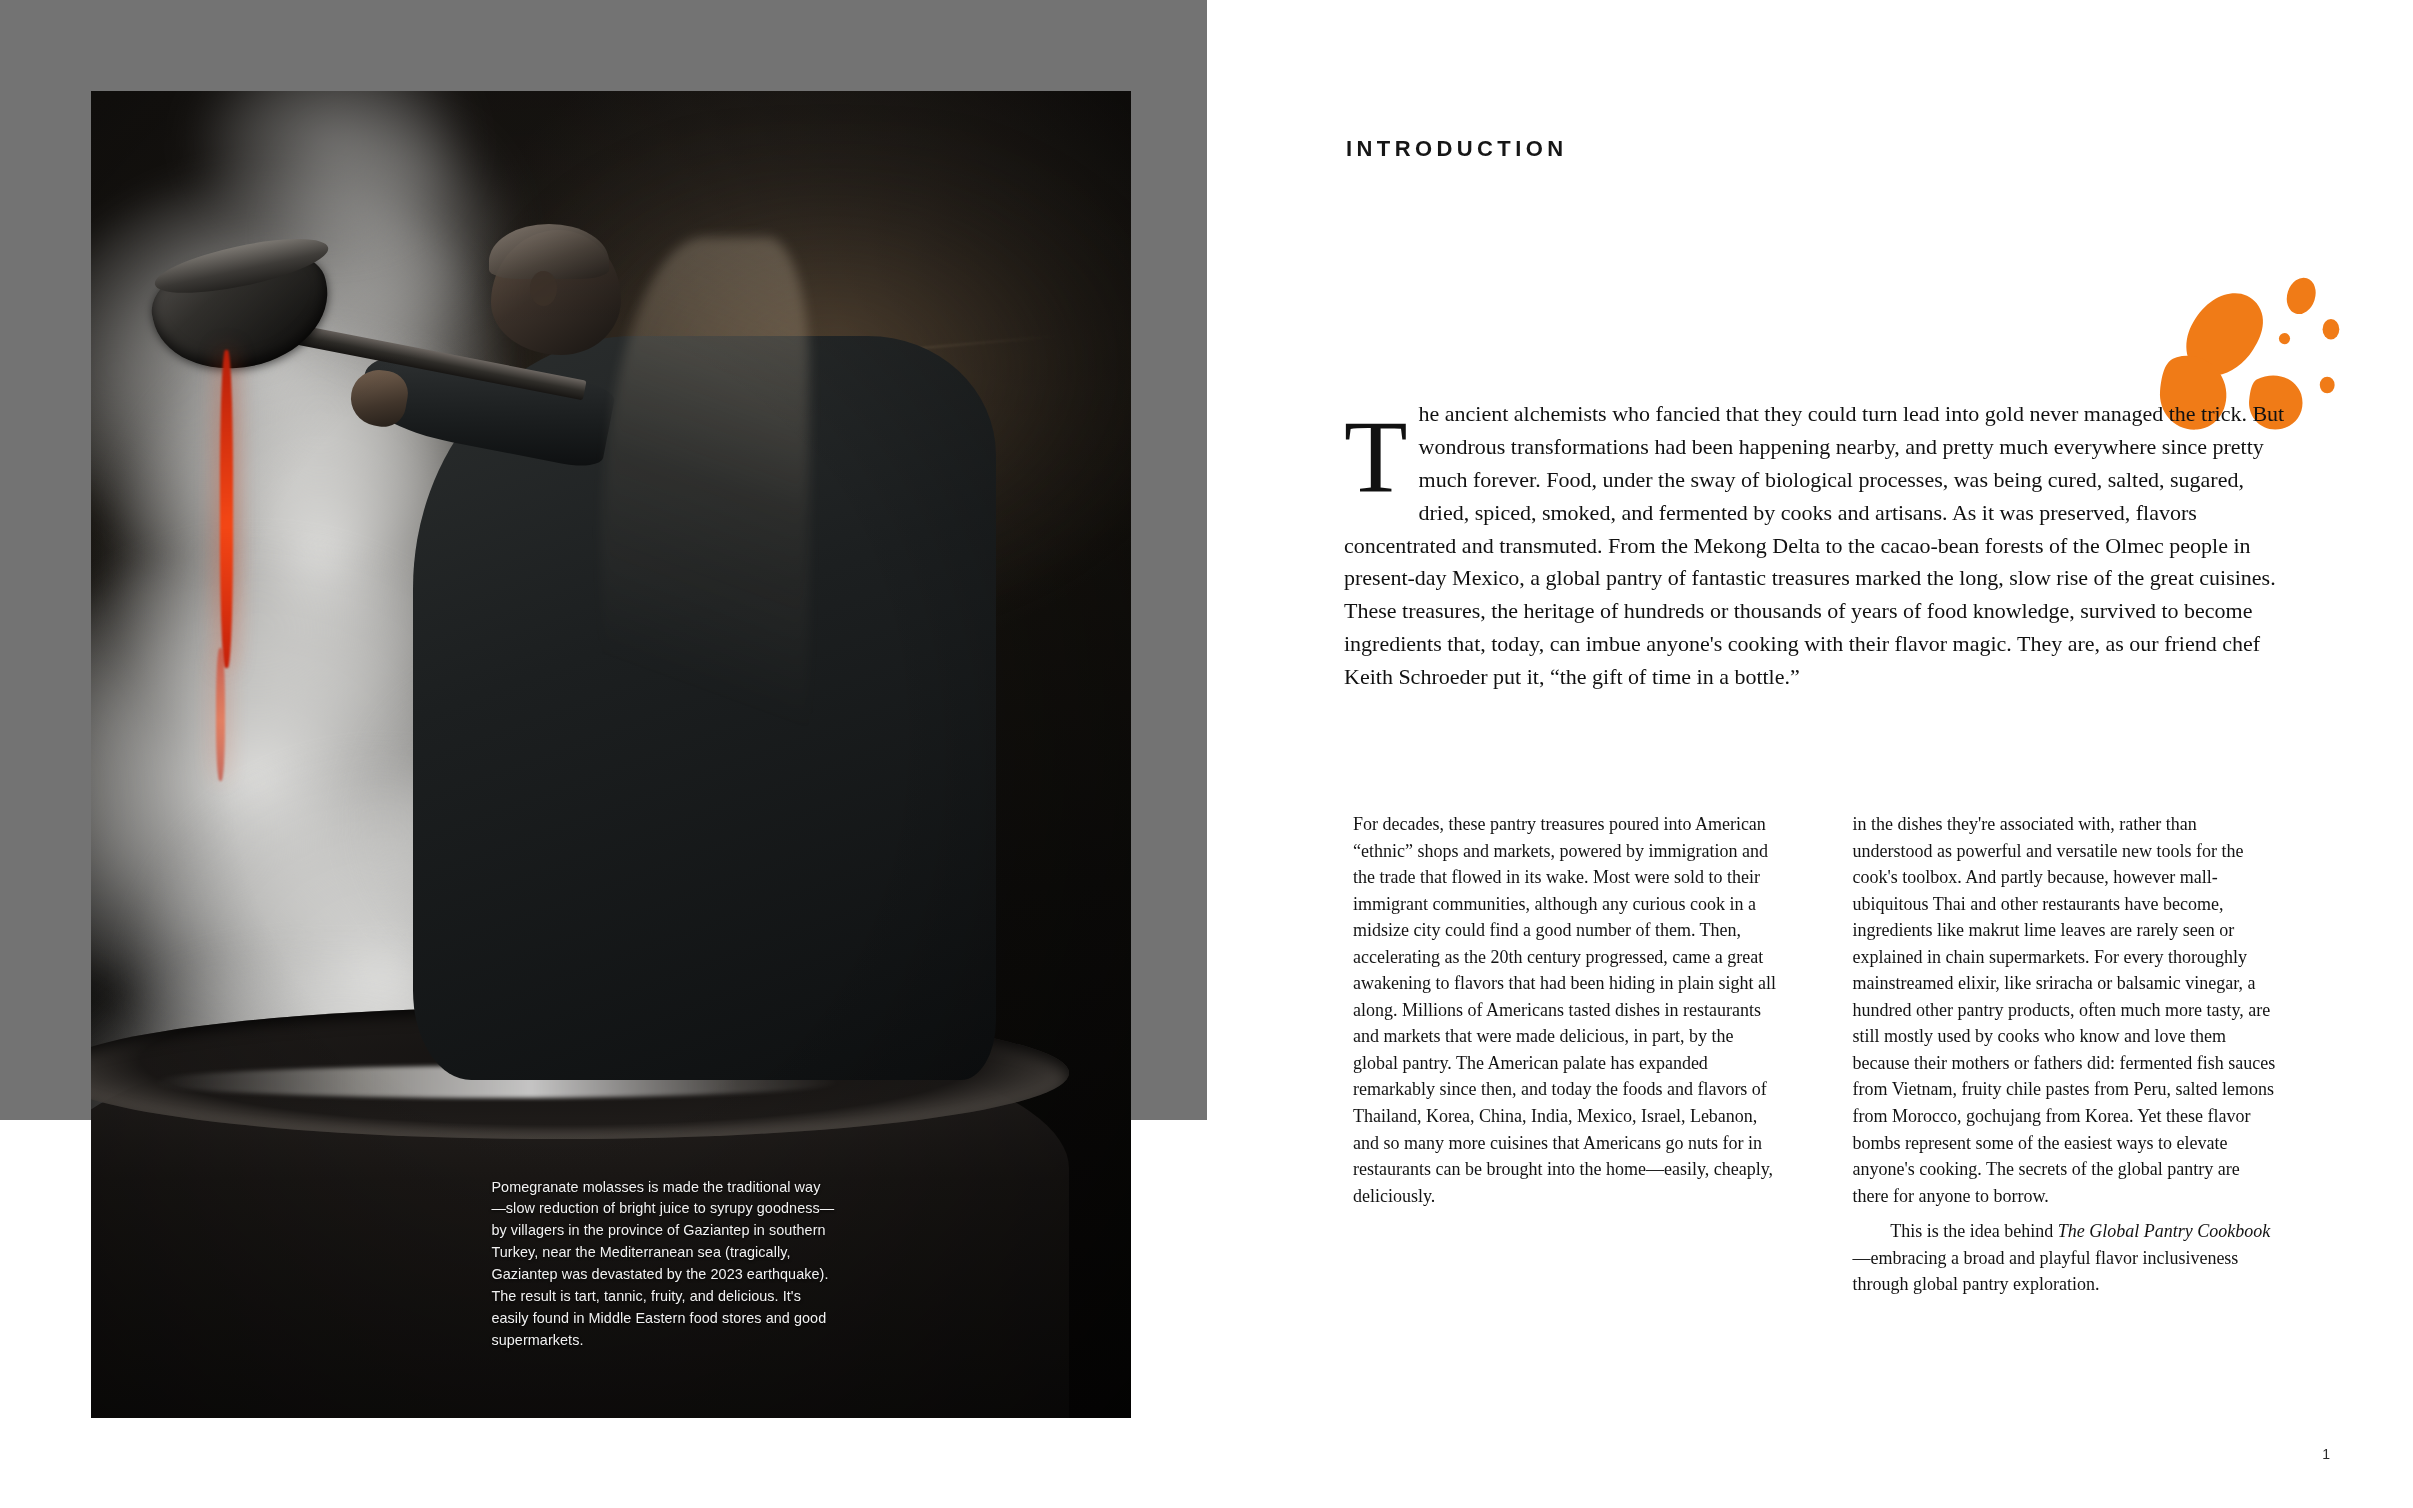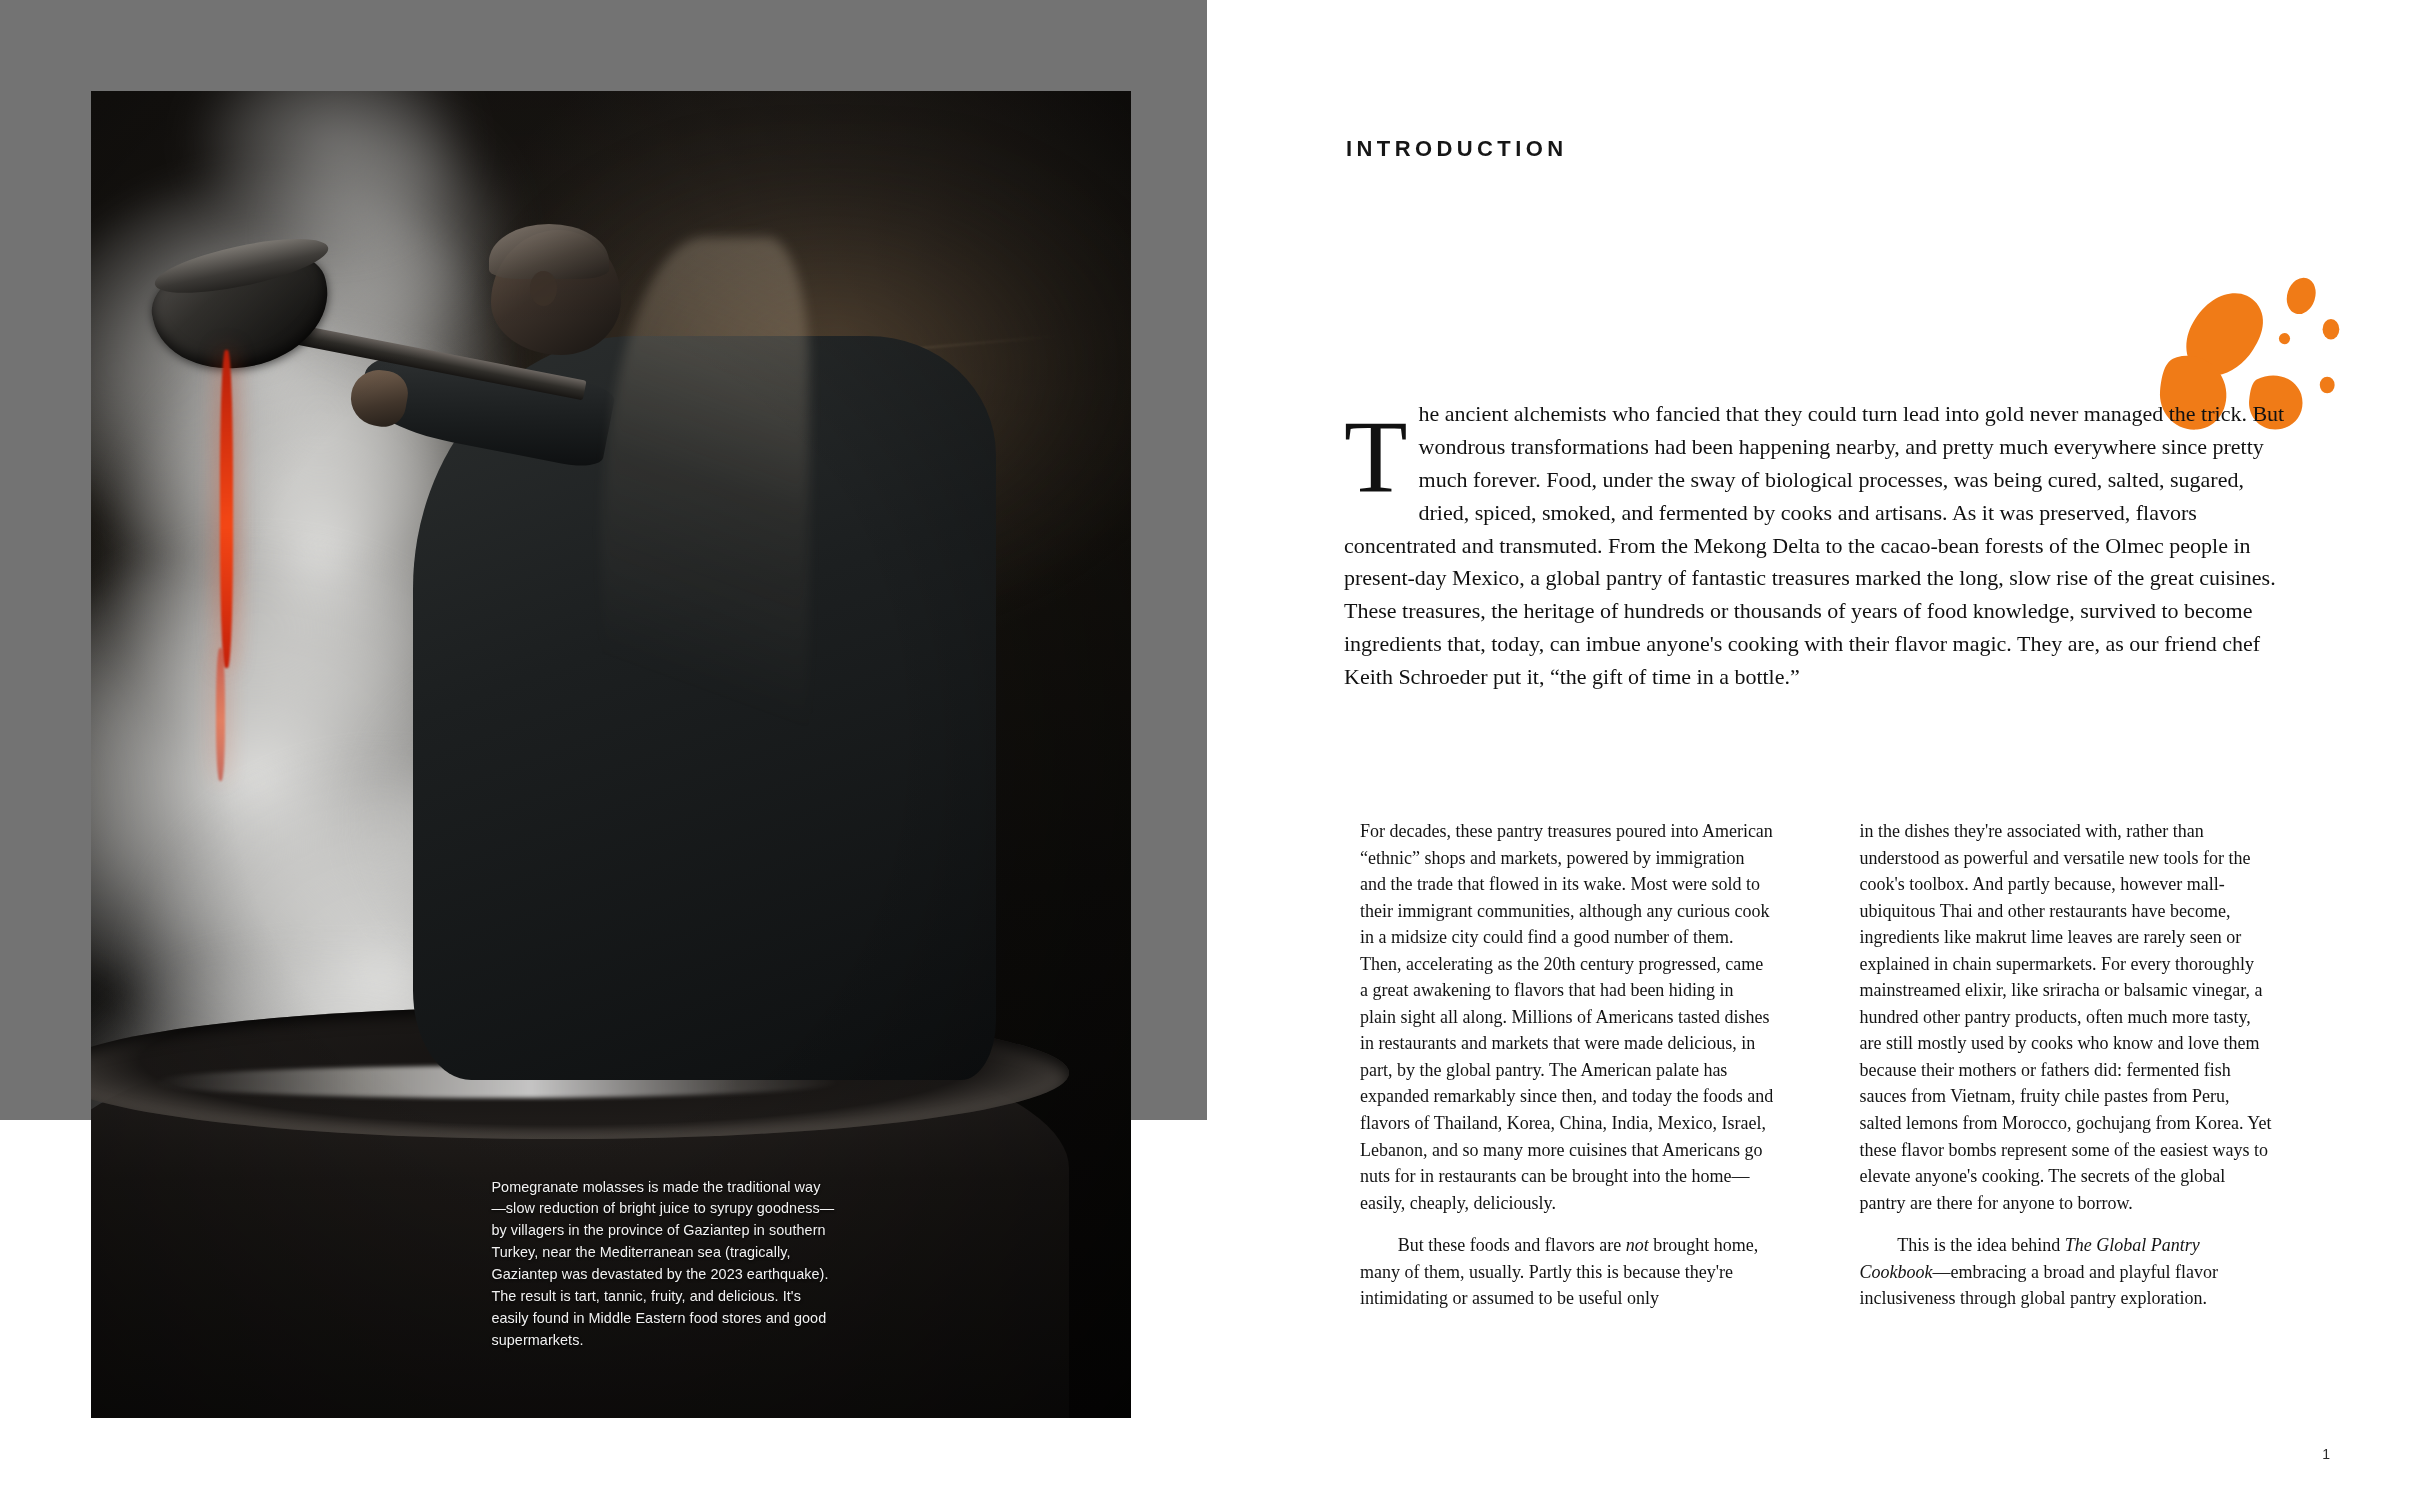--- a/index.html
+++ b/index.html
@@ -336,21 +336,21 @@
     width: 945px;
     display: flex;
     gap: 54px;
   }
   .col {
     width: 446px;
     font-size: 18px;
     line-height: 1.475;
     color: #131313;
   }
-  .col p { margin: 16px; }
+  .col p { margin: 9px; }
   .col p + p { text-indent: 2.1em; }
   .col .ital { font-style: italic; }
 
   .folio {
     position: absolute;
     right: 84px;
     bottom: 54px;
     font-family: "Liberation Sans", sans-serif;
     font-size: 14px;
     color: #2a2a2a;
@@ -420,21 +420,20 @@
     </div>
 
     <div class="lede">
       <span class="dropcap">T</span><span>he ancient alchemists who fancied that they could turn lead into gold never managed the trick. But wondrous transformations had been happening nearby, and pretty much everywhere since pretty much forever. Food, under the sway of biological processes, was being cured, salted, sugared, dried, spiced, smoked, and fermented by cooks and artisans. As it was preserved, flavors concentrated and transmuted. From the Mekong Delta to the cacao-bean forests of the Olmec people in present-day Mexico, a global pantry of fantastic treasures marked the long, slow rise of the great cuisines. These treasures, the heritage of hundreds or thousands of years of food knowledge, survived to become ingredients that, today, can imbue anyone's cooking with their flavor magic. They are, as our friend chef Keith Schroeder put it, “the gift of time in a bottle.”</span>
     </div>
 
     <div class="cols">
 
       <div class="col">
         <p>For decades, these pantry treasures poured into American “ethnic” shops and markets, powered by immigration and the trade that flowed in its wake. Most were sold to their immigrant communities, although any curious cook in a midsize city could find a good number of them. Then, accelerating as the 20th century progressed, came a great awakening to flavors that had been hiding in plain sight all along. Millions of Americans tasted dishes in restaurants and markets that were made delicious, in part, by the global pantry. The American palate has expanded remarkably since then, and today the foods and flavors of Thailand, Korea, China, India, Mexico, Israel, Lebanon, and so many more cuisines that Americans go nuts for in restaurants can be brought into the home—easily, cheaply, deliciously.</p>
-        <p><span>But these foods and flavors are </span><span class="ital">not</span><span> brought home, many of them, usually. Partly this is because they're intimidating or assumed to be useful only</span></p>
       </div>
 
       <div class="col">
         <p>in the dishes they're associated with, rather than understood as powerful and versatile new tools for the cook's toolbox. And partly because, however mall-ubiquitous Thai and other restaurants have become, ingredients like makrut lime leaves are rarely seen or explained in chain supermarkets. For every thoroughly mainstreamed elixir, like sriracha or balsamic vinegar, a hundred other pantry products, often much more tasty, are still mostly used by cooks who know and love them because their mothers or fathers did: fermented fish sauces from Vietnam, fruity chile pastes from Peru, salted lemons from Morocco, gochujang from Korea. Yet these flavor bombs represent some of the easiest ways to elevate anyone's cooking. The secrets of the global pantry are there for anyone to borrow.</p>
         <p><span>This is the idea behind </span><span class="ital">The Global Pantry Cookbook</span><span>—embracing a broad and playful flavor inclusiveness through global pantry exploration.</span></p>
       </div>
 
     </div>
 
     <div class="folio">1</div>

